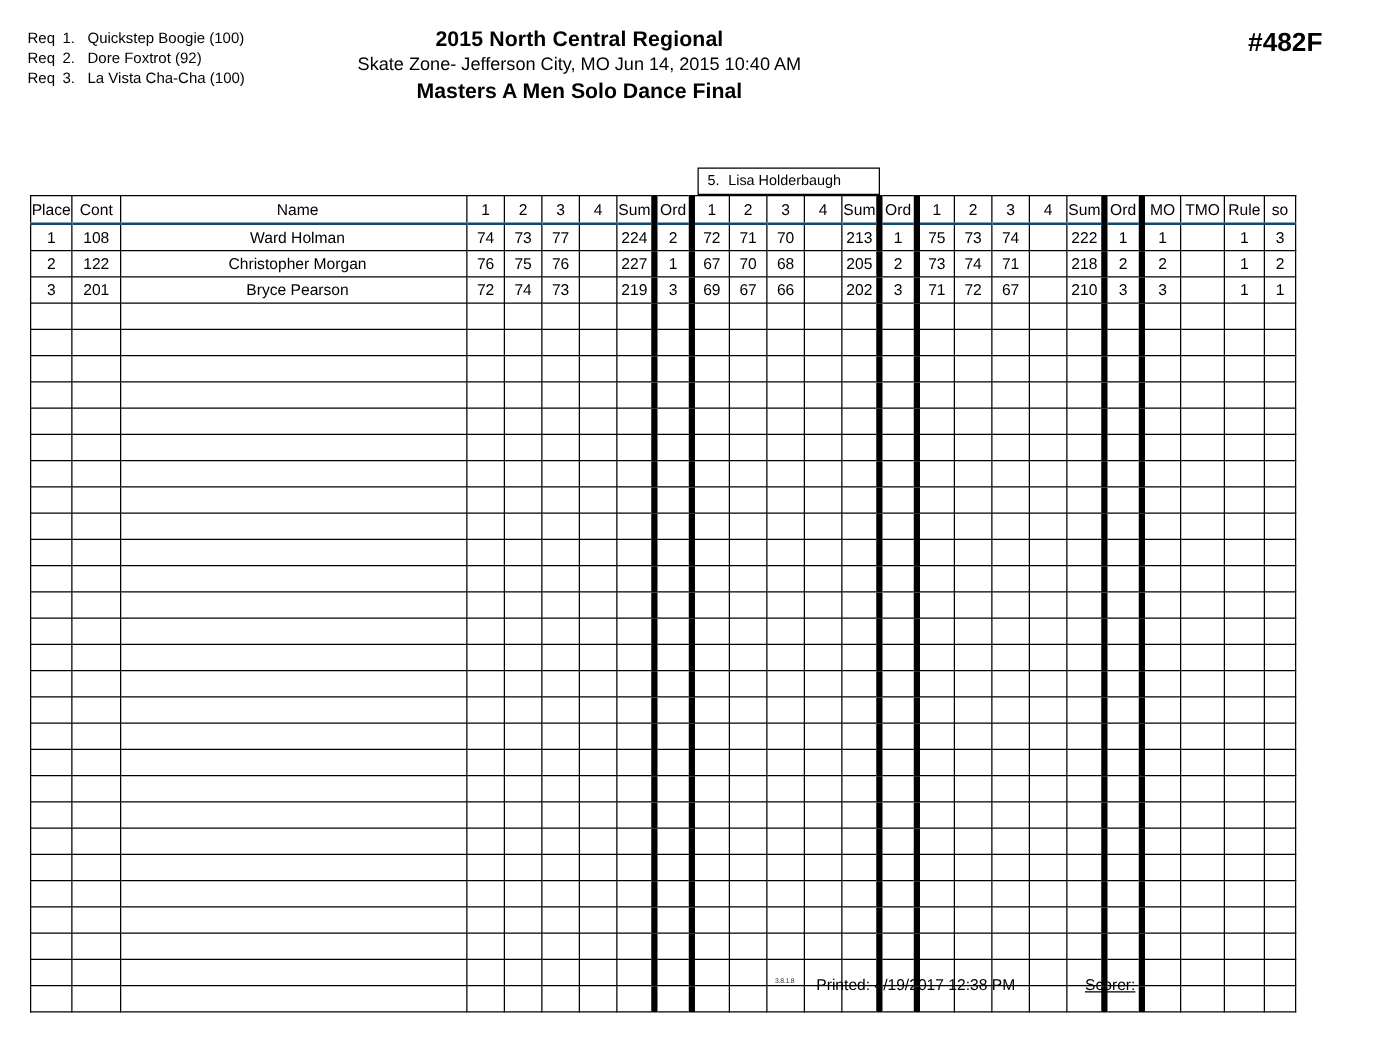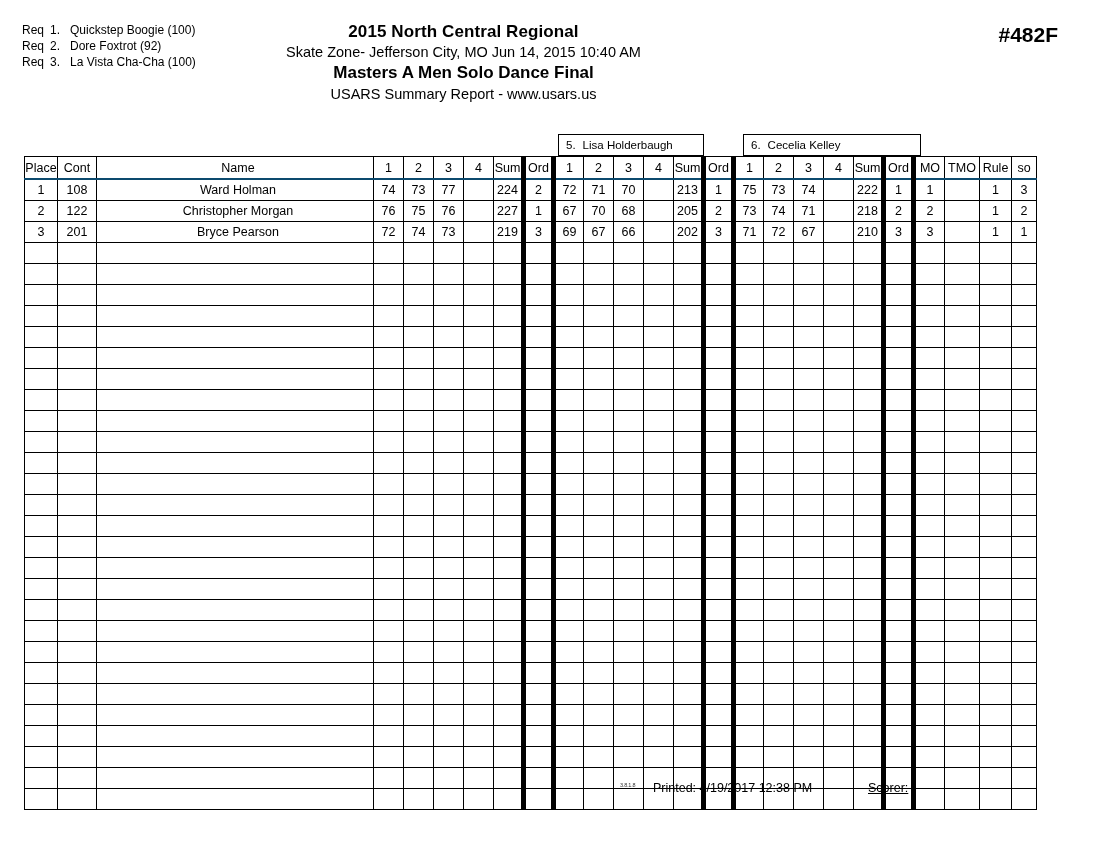--- a/index.html
+++ b/index.html
@@ -184,31 +184,27 @@
   </span>
   <span class="req-line">
     <span class="req-tag">Req</span><span class="req-num">3.</span><span class="req-name">La Vista Cha-Cha (100)</span>
   </span>
 </div>
 
 <div id="titles">
   <div id="title-main">2015 North Central Regional</div>
   <div id="title-venue">Skate Zone- Jefferson City, MO  Jun 14, 2015  10:40 AM</div>
   <div id="title-event">Masters A Men Solo Dance Final</div>
-  <div id="title-report">USARS Summary Report - www.usars.us</div>
 </div>
 
 <div id="event-code">#482F</div>
 
 <div id="judge-banner">
   <div class="judge-box" style="left:534px; width:146px;">
     <span class="j-num">5.</span><span class="j-name">Lisa Holderbaugh</span>
-  </div>
-  <div class="judge-box" style="left:719px; width:178px;">
-    <span class="j-num">6.</span><span class="j-name">Cecelia Kelley</span>
   </div>
 </div>
 
 <table id="sheet">
   <colgroup>
     <col style="width:33px">
     <col style="width:39px">
     <col style="width:277px">
     <col style="width:30px">
       <col style="width:30px">

